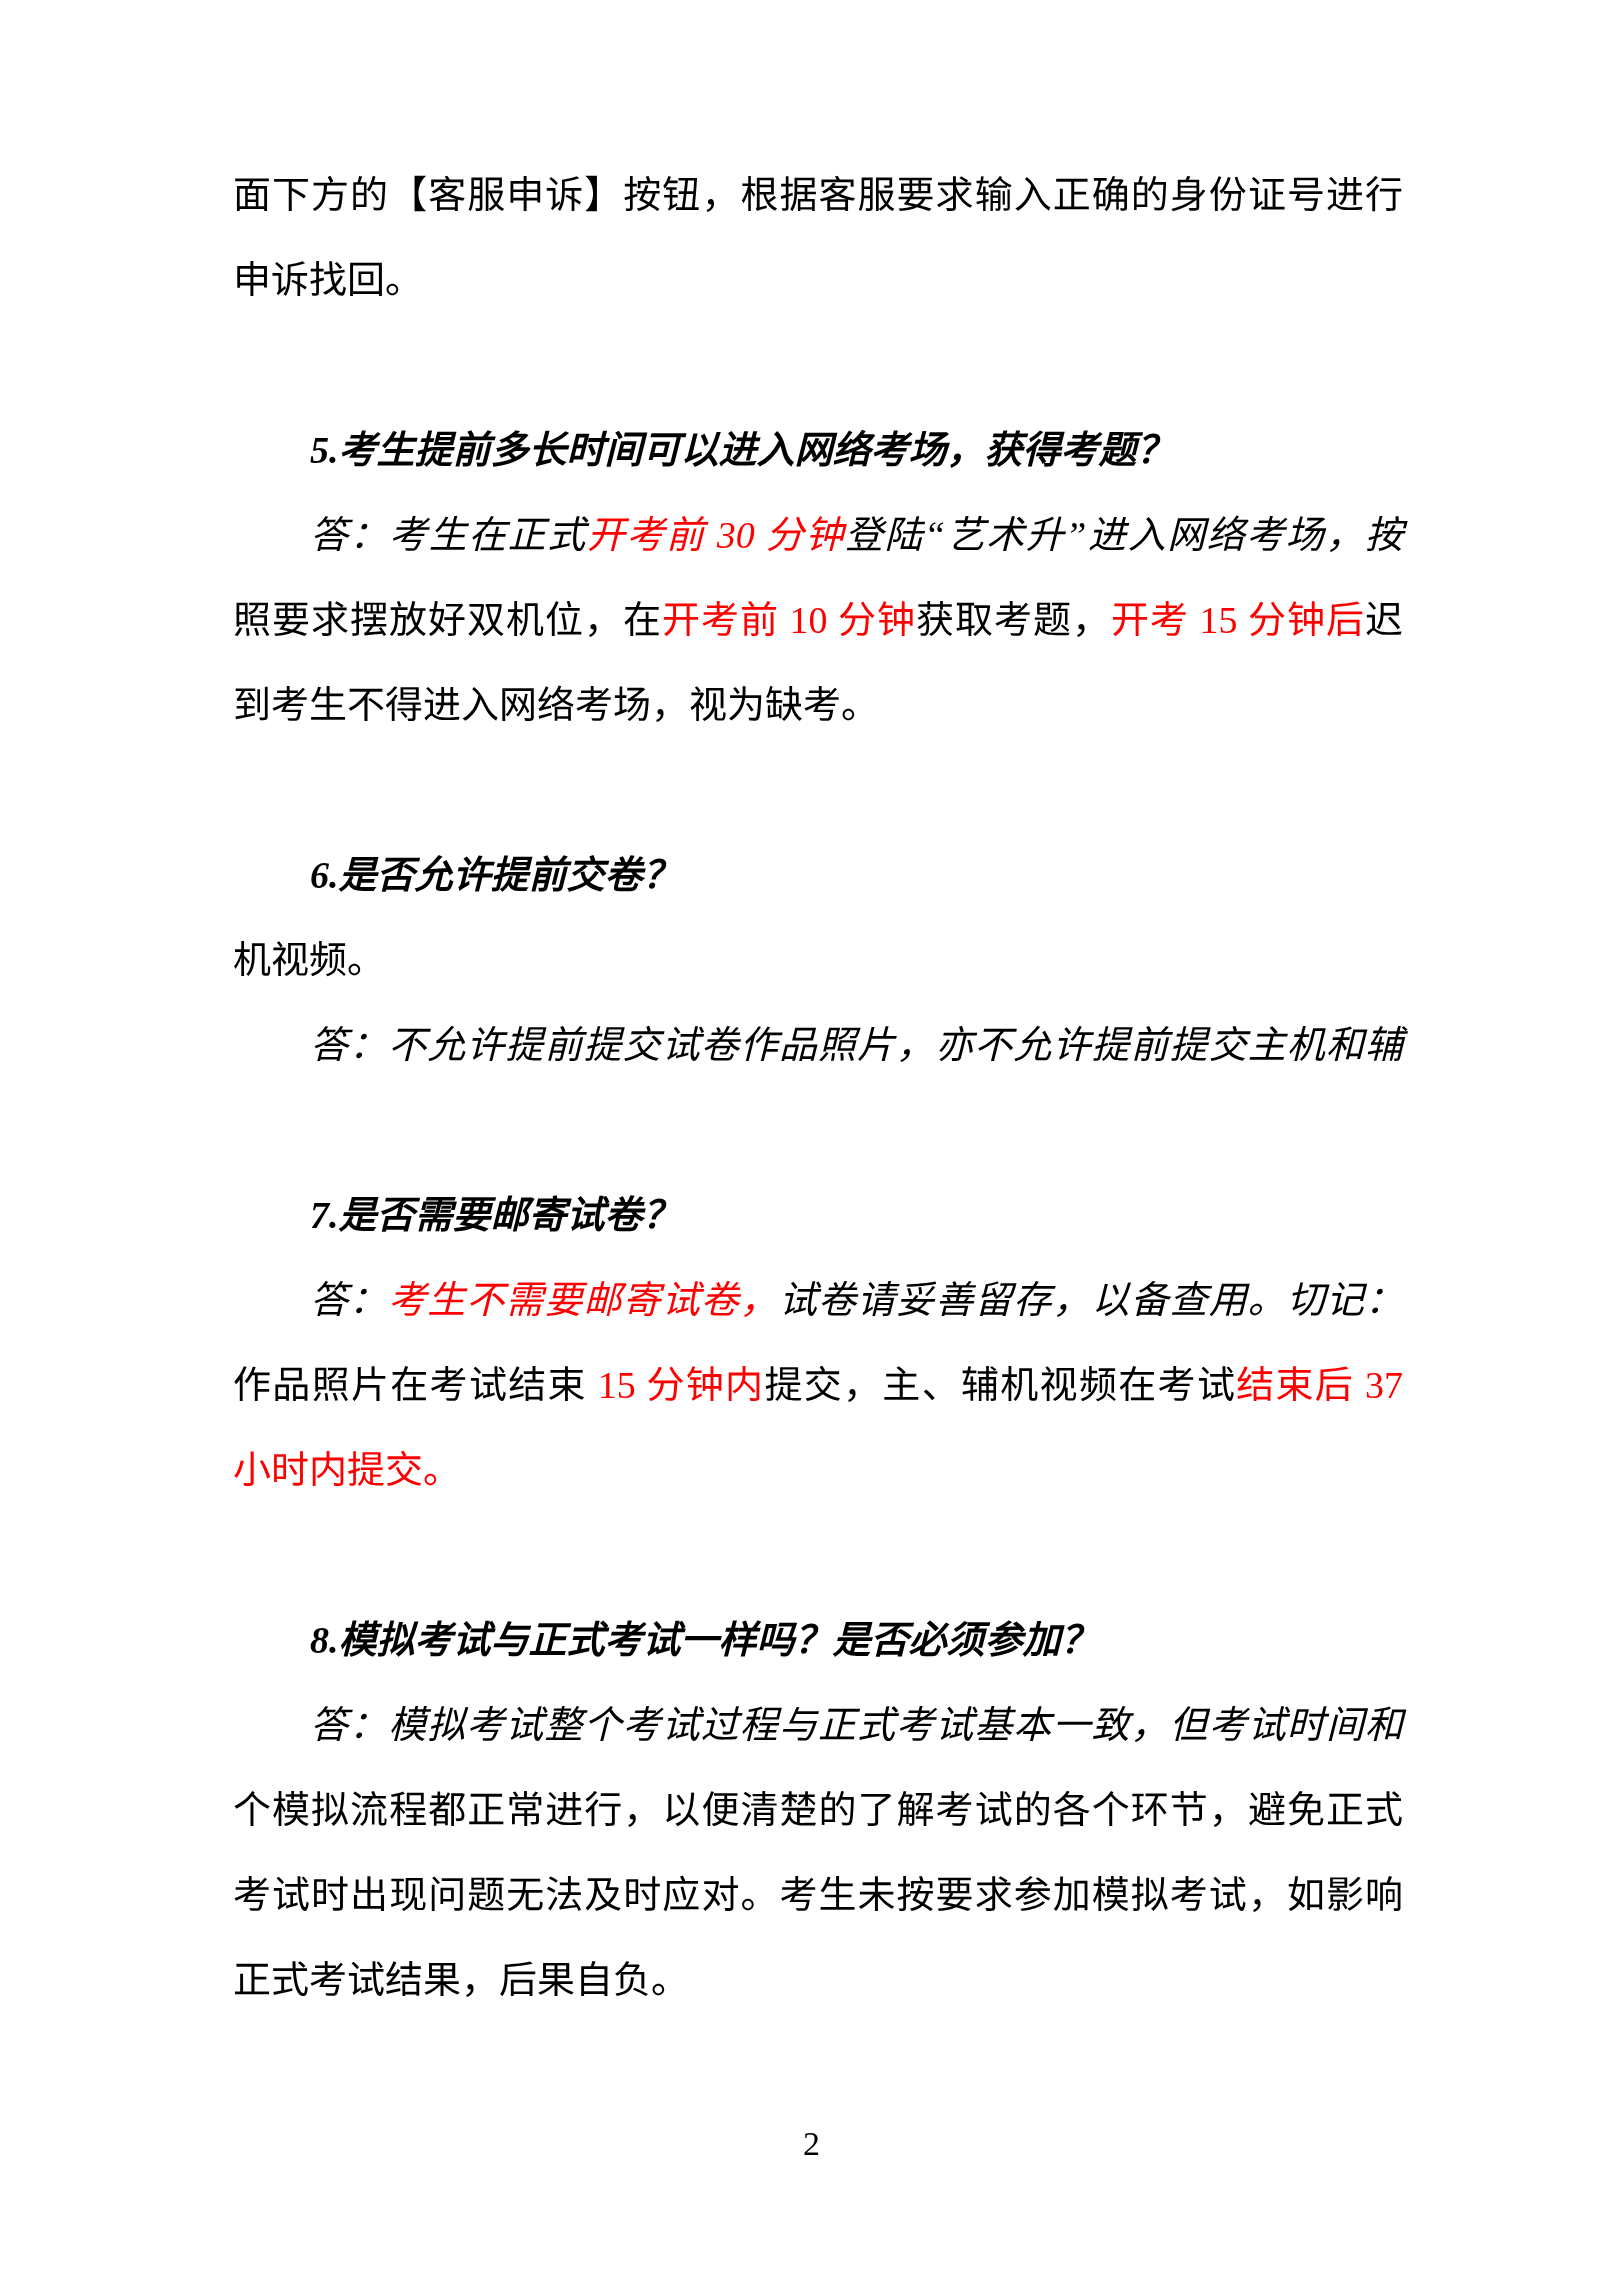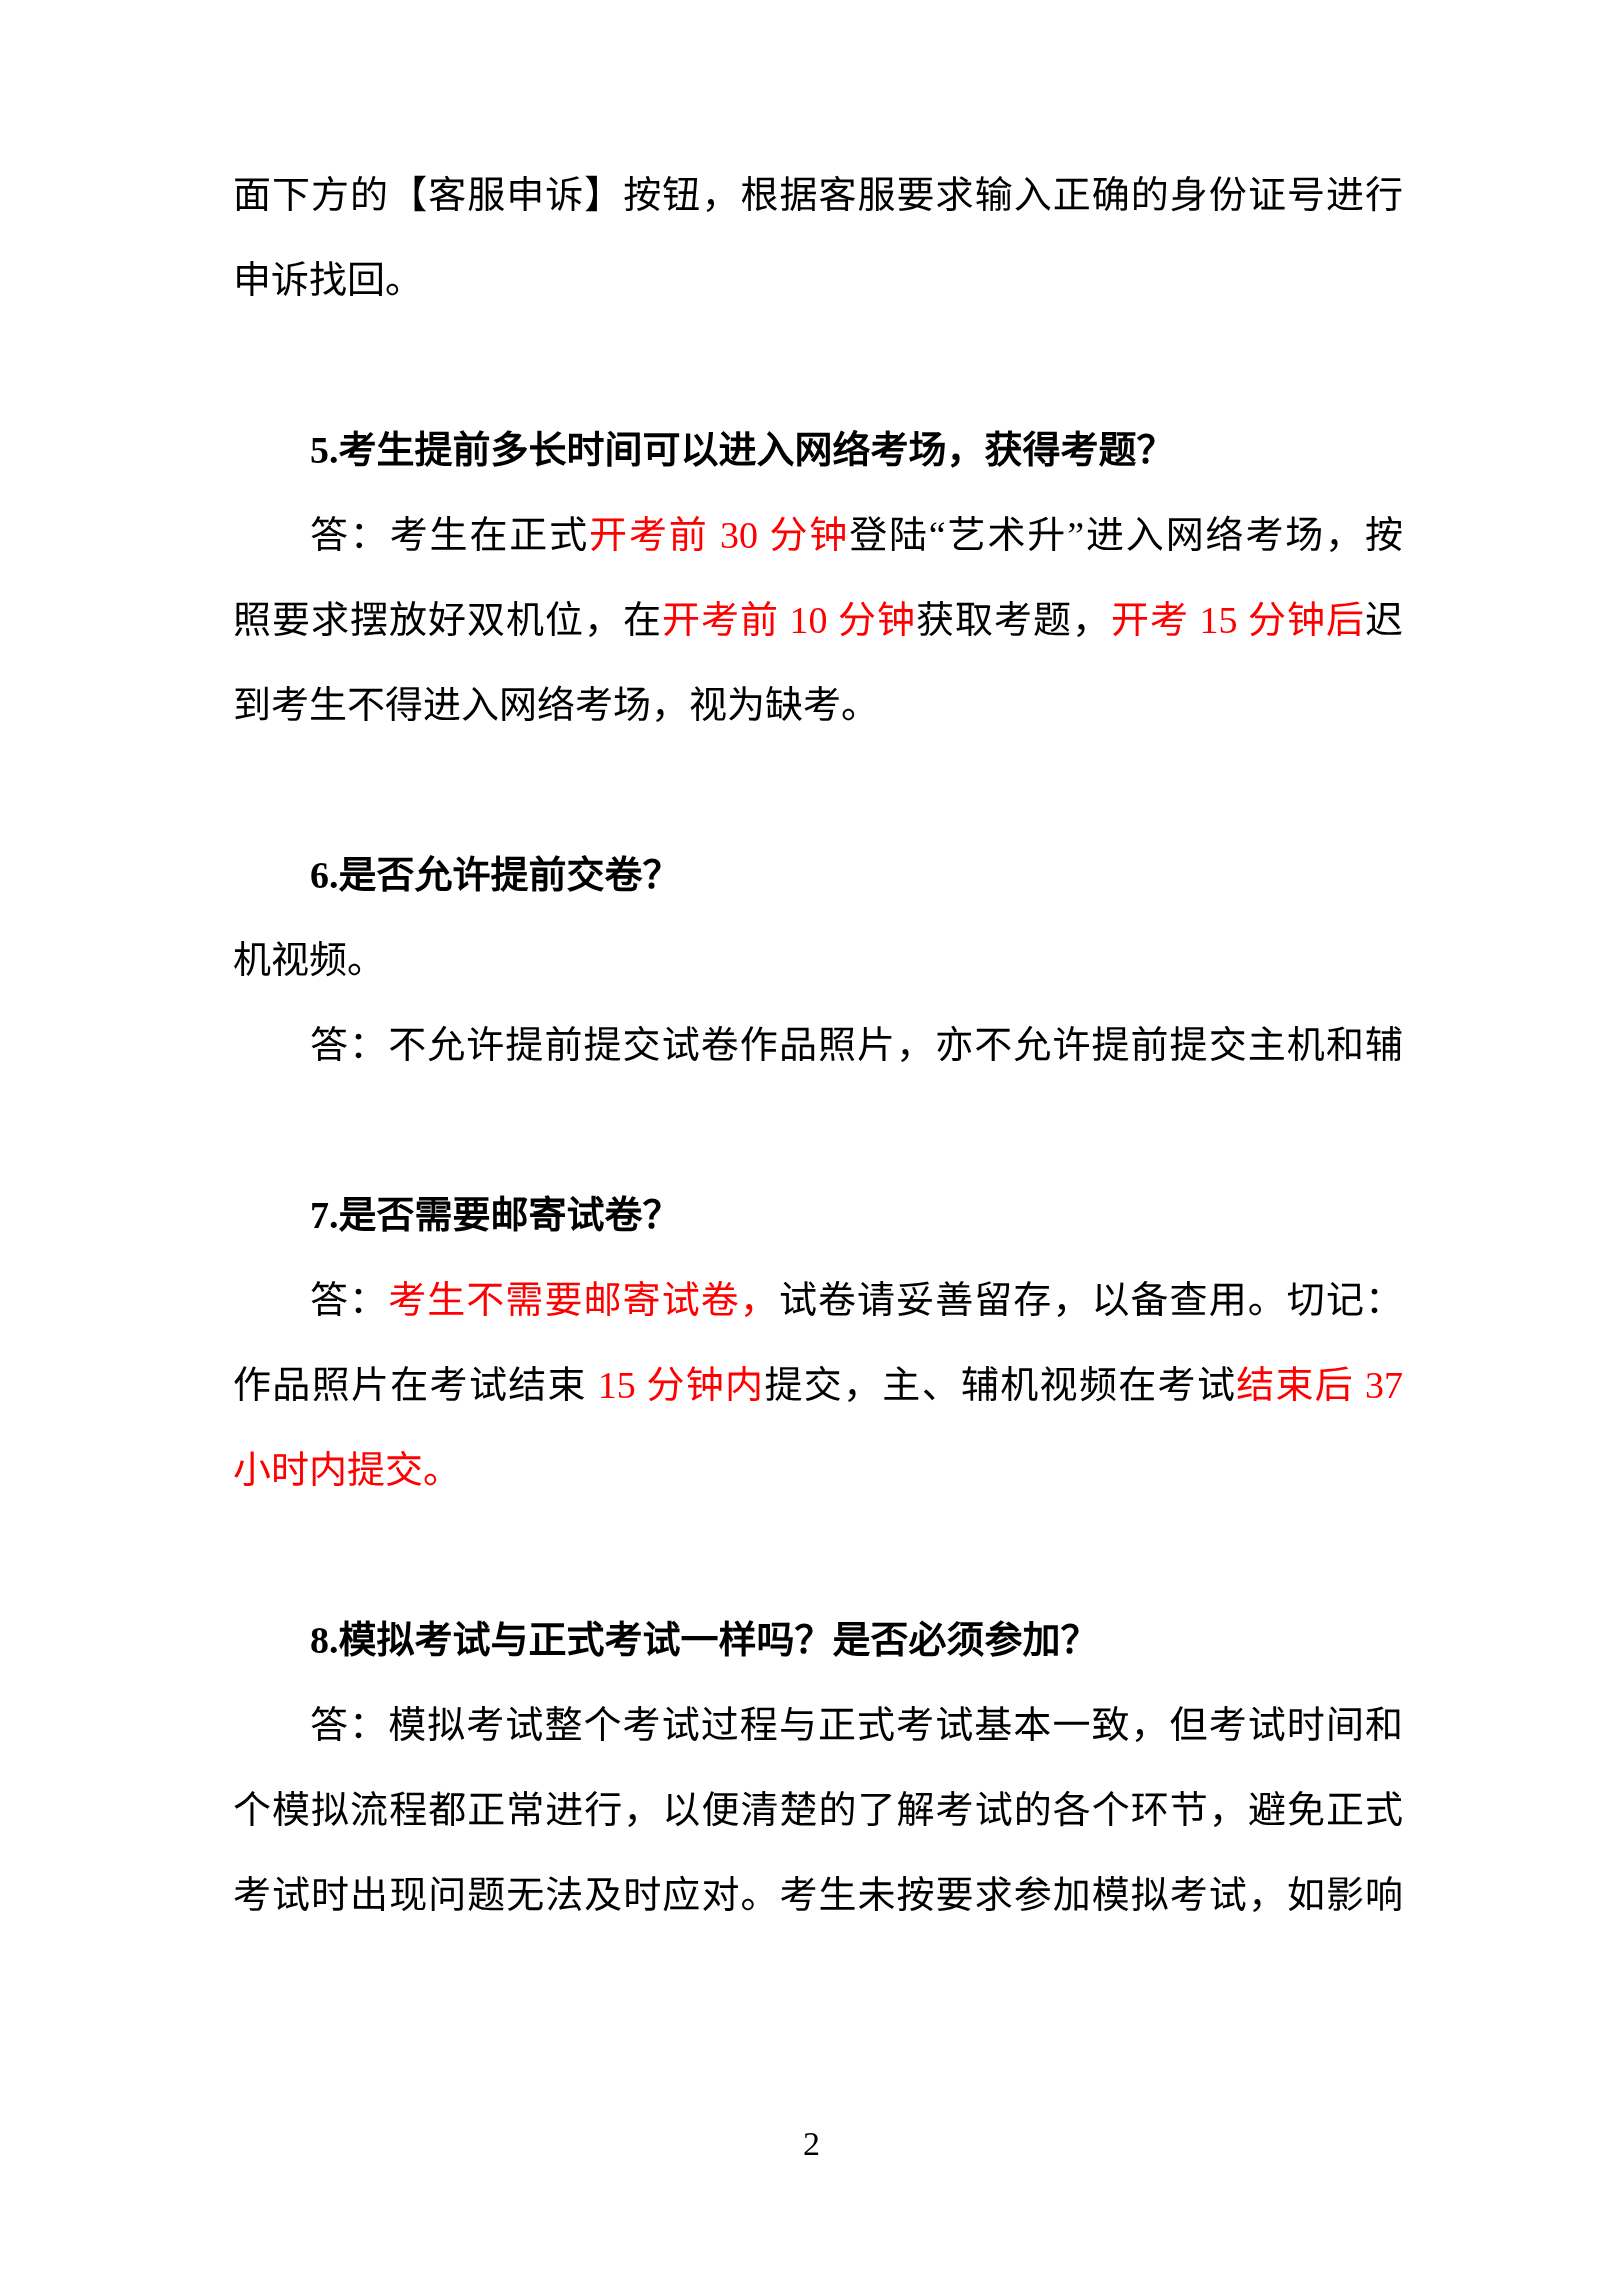--- a/index.html
+++ b/index.html
@@ -23,21 +23,21 @@
     width: 1170px;
   }
   .section { margin: 0; }
   .section.gap { margin-top: 85px; }
   .line {
     height: 85px;
     line-height: 85px;
     font-size: 38px;
     white-space: nowrap;
   }
-  .line.indent { text-indent: 77px; }
+  .line.indent { text-indent: 77px; font-style: italic; }
   .line.fill {
     text-align: justify;
     text-align-last: justify;
   }
   .line.bold { font-weight: bold; }
   .seg.red { color: var(--red, #ff0000); }
   .footer {
     position: absolute;
     top: 2123px;
     left: 0;
@@ -79,17 +79,18 @@
         <div class="line fill"><span class="seg">作品照片在考试结束 </span><span class="seg red">15 分钟内</span><span class="seg">提交，主、辅机视频在考试</span><span class="seg red">结束后 37</span></div>
         <div class="line"><span class="seg red">小时内提交。</span></div>
       </div>
       <div class="section gap">
         <div class="line indent bold"><span class="seg">8.模拟考试与正式考试一样吗？是否必须参加？</span></div>
       </div>
       <div class="section">
         <div class="line indent fill"><span class="seg">答：模拟考试整个考试过程与正式考试基本一致，但考试时间和</span></div>
         <div class="line fill"><span class="seg">个模拟流程都正常进行，以便清楚的了解考试的各个环节，避免正式</span></div>
         <div class="line fill"><span class="seg">考试时出现问题无法及时应对。考生未按要求参加模拟考试，如影响</span></div>
+        <div class="line"><span class="seg">正式考试结果，后果自负。</span></div>
       </div>
     </div>
   <div class="footer">2</div>
 </div>
 
 
 </body></html>

